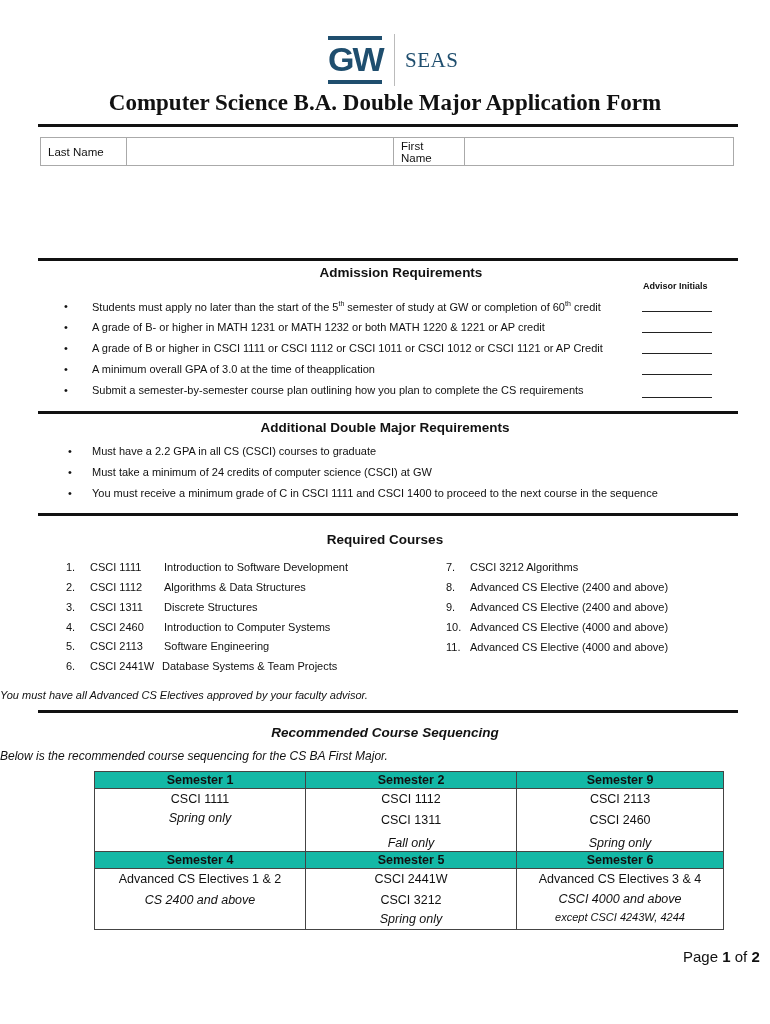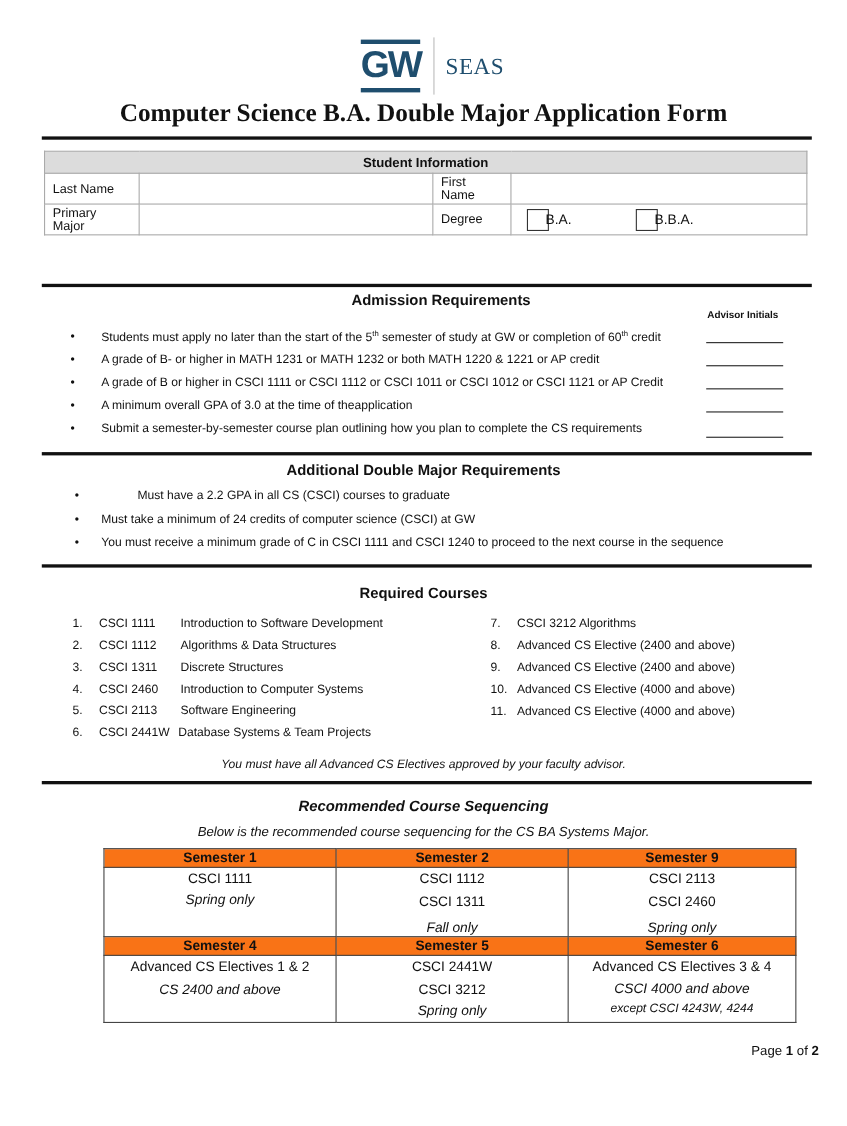--- a/index.html
+++ b/index.html
@@ -26,66 +26,53 @@
   .bullets { left:60px; font-size:11px; }
   .bullet-row { position:absolute; left:0; white-space:nowrap; }
   .bullet-dot { position:absolute; left:0; top:0; font-size:11px; }
   .bullet-text { position:absolute; left:28px; top:0; }
   .initial-line { position:absolute; width:70px; border-bottom:1px solid #222; left:642px; }
   .adv-initials { left:643px; top:281px; font-size:9px; font-weight:bold; }
   .course { position:absolute; font-size:11px; white-space:nowrap; }
   .c-num { position:absolute; left:0; }
   .c-code { position:absolute; left:24px; }
   .c-name { position:absolute; left:98px; }
-  .italic-note { left:0; width:770px; text-align:center; font-style:italic; font-size:11px; }
+  .italic-note { left:0; width:770px; font-style:italic; font-size:11px; }
   .seq { left:94px; top:771px; width:630px; border-collapse:collapse; font-size:12.5px; text-align:center; }
   .seq td { border:1px solid #444; vertical-align:top; padding:0; }
-  .seq .sh { background:#f97316; font-weight:bold; height:16px; line-height:16px; }
+  .seq .sh { background:#14b8a6; font-weight:bold; height:16px; line-height:16px; }
   .seq .cell-line { height:22px; line-height:22px; }
   .seq .it { font-style:italic; }
   .seq .small { font-size:11px; }
-  .pageno { left:683px; top:948px; font-size:12px; }
+  .pageno { left:683px; top:948px; font-size:15px; }
 </style>
 </head>
 <body>
 
 <div class="abs logo">
   <div class="logo-gw">
     <div class="logo-bar" style="top:0;"></div>
     <div class="logo-gw-text">GW</div>
     <div class="logo-bar" style="top:44px;"></div>
   </div>
   <div class="logo-sep"></div>
   <div class="logo-seas">SEAS</div>
 </div>
 
 <div class="abs title">Computer Science B.A. Double Major Application Form</div>
 <div class="abs rule thick" style="top:124px;"></div>
 
 <table class="abs info">
   <tbody>
-      <tr>
-        <th colspan="4">Student Information</th>
-      </tr>
   <tr>
     <td style="width:71px">Last Name</td>
     <td style="width:252px"></td>
     <td style="width:56px">First Name</td>
     <td></td>
   </tr>
-  <tr>
-    <td>Primary Major</td>
-    <td></td>
-    <td>Degree</td>
-    <td style="padding-left:14px;">
-      <span class="cb"></span><span class="deg">B.A.</span>
-      <span style="display:inline-block;width:52px;"></span>
-      <span class="cb"></span><span class="deg">B.B.A.</span>
-    </td>
-  </tr>
 </tbody>
   </table>
 
 <div class="abs rule" style="top:258px;height:2.5px;"></div>
 
 <div class="abs sec-h" style="top:265px;padding-left:16px;">Admission Requirements</div>
 <div class="abs adv-initials">Advisor Initials</div>
 
 <div class="abs bullets" style="top:0;left:0;width:770px;">
   <div class="bullet-row" style="top:300px;left:64px;">
@@ -118,29 +105,29 @@
   </div>
   <div class="initial-line" style="top:397px;"></div>
 </div>
 
 <div class="abs rule" style="top:411px;height:2.5px;"></div>
 
 <div class="abs sec-h" style="top:420px;">Additional Double Major Requirements</div>
 <div class="abs" style="top:0;left:0;width:770px;font-size:11px;">
   <div class="bullet-row" style="top:445px;left:68px;">
     <span class="bullet-dot">•</span>
-      <span class="bullet-text" style="left:24px;margin-left:33px;">Must have a 2.2 GPA in all CS (CSCI) courses to graduate</span>
+      <span class="bullet-text" style="left:24px;">Must have a 2.2 GPA in all CS (CSCI) courses to graduate</span>
   </div>
   <div class="bullet-row" style="top:466px;left:68px;">
     <span class="bullet-dot">•</span>
       <span class="bullet-text" style="left:24px;">Must take a minimum of 24 credits of computer science (CSCI) at GW</span>
   </div>
   <div class="bullet-row" style="top:487px;left:68px;">
     <span class="bullet-dot">•</span>
-      <span class="bullet-text" style="left:24px;">You must receive a minimum grade of C in CSCI 1111 and CSCI 1240 to proceed to the next course in the sequence</span>
+      <span class="bullet-text" style="left:24px;">You must receive a minimum grade of C in CSCI 1111 and CSCI 1400 to proceed to the next course in the sequence</span>
   </div>
 </div>
 
 <div class="abs rule" style="top:513px;height:2.5px;"></div>
 
 <div class="abs sec-h" style="top:532px;">Required Courses</div>
 <div class="abs" style="left:66px;top:0;width:320px;">
   <div class="course" style="top:561px;">
       <span class="c-num">1.</span>
       <span class="c-code">CSCI 1111</span>
@@ -192,21 +179,21 @@
   <div class="course" style="top:641px;">
       <span class="c-num">11.</span>
       <span class="c-code">Advanced CS Elective (4000 and above)</span>
     </div>
 </div>
 
 <div class="abs italic-note" style="top:689px;">You must have all Advanced CS Electives approved by your faculty advisor.</div>
 <div class="abs rule" style="top:710px;height:2.5px;"></div>
 
 <div class="abs sec-h" style="top:725px;font-style:italic;">Recommended Course Sequencing</div>
-<div class="abs italic-note" style="top:749px;font-size:12px;">Below is the recommended course sequencing for the CS BA Systems Major.</div>
+<div class="abs italic-note" style="top:749px;font-size:12px;">Below is the recommended course sequencing for the CS BA First Major.</div>
 
 <table class="abs seq">
   <tbody>
       <tr>
     <td class="sh" style="width:210px;">Semester 1</td>
     <td class="sh" style="width:210px;">Semester 2</td>
     <td class="sh">Semester 9</td>
   </tr>
   <tr>
     <td style="height:62px;">

